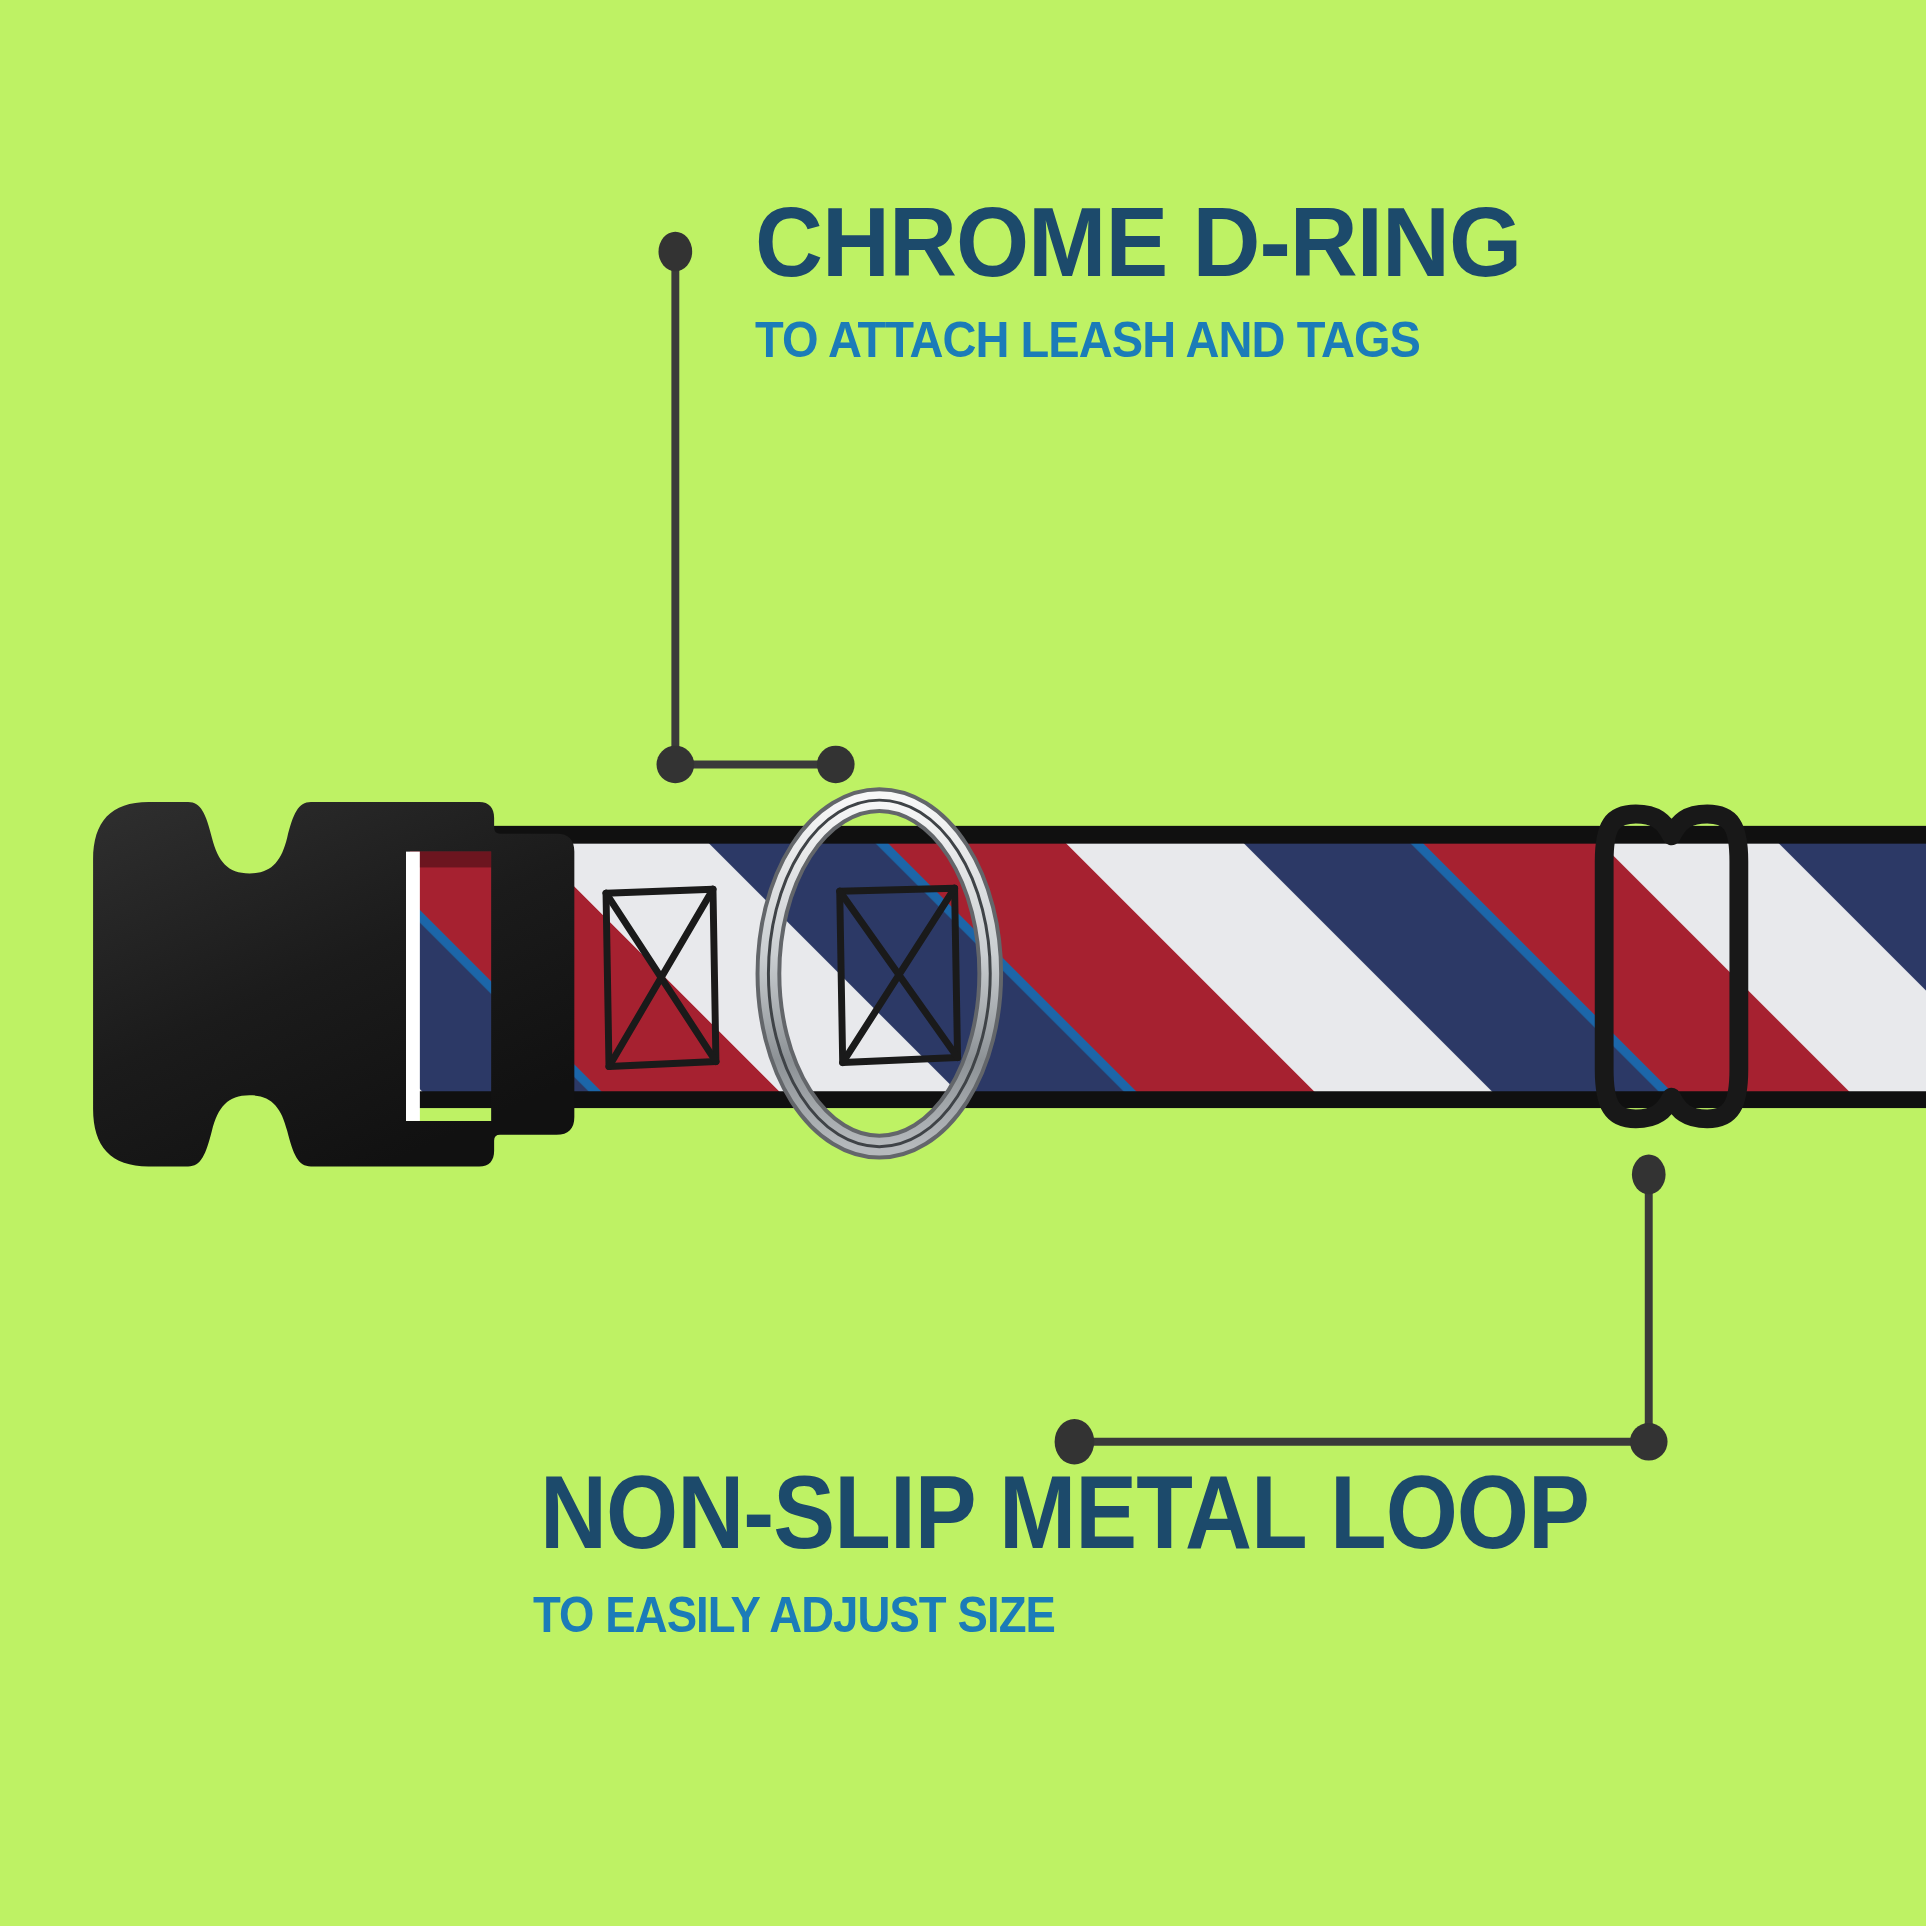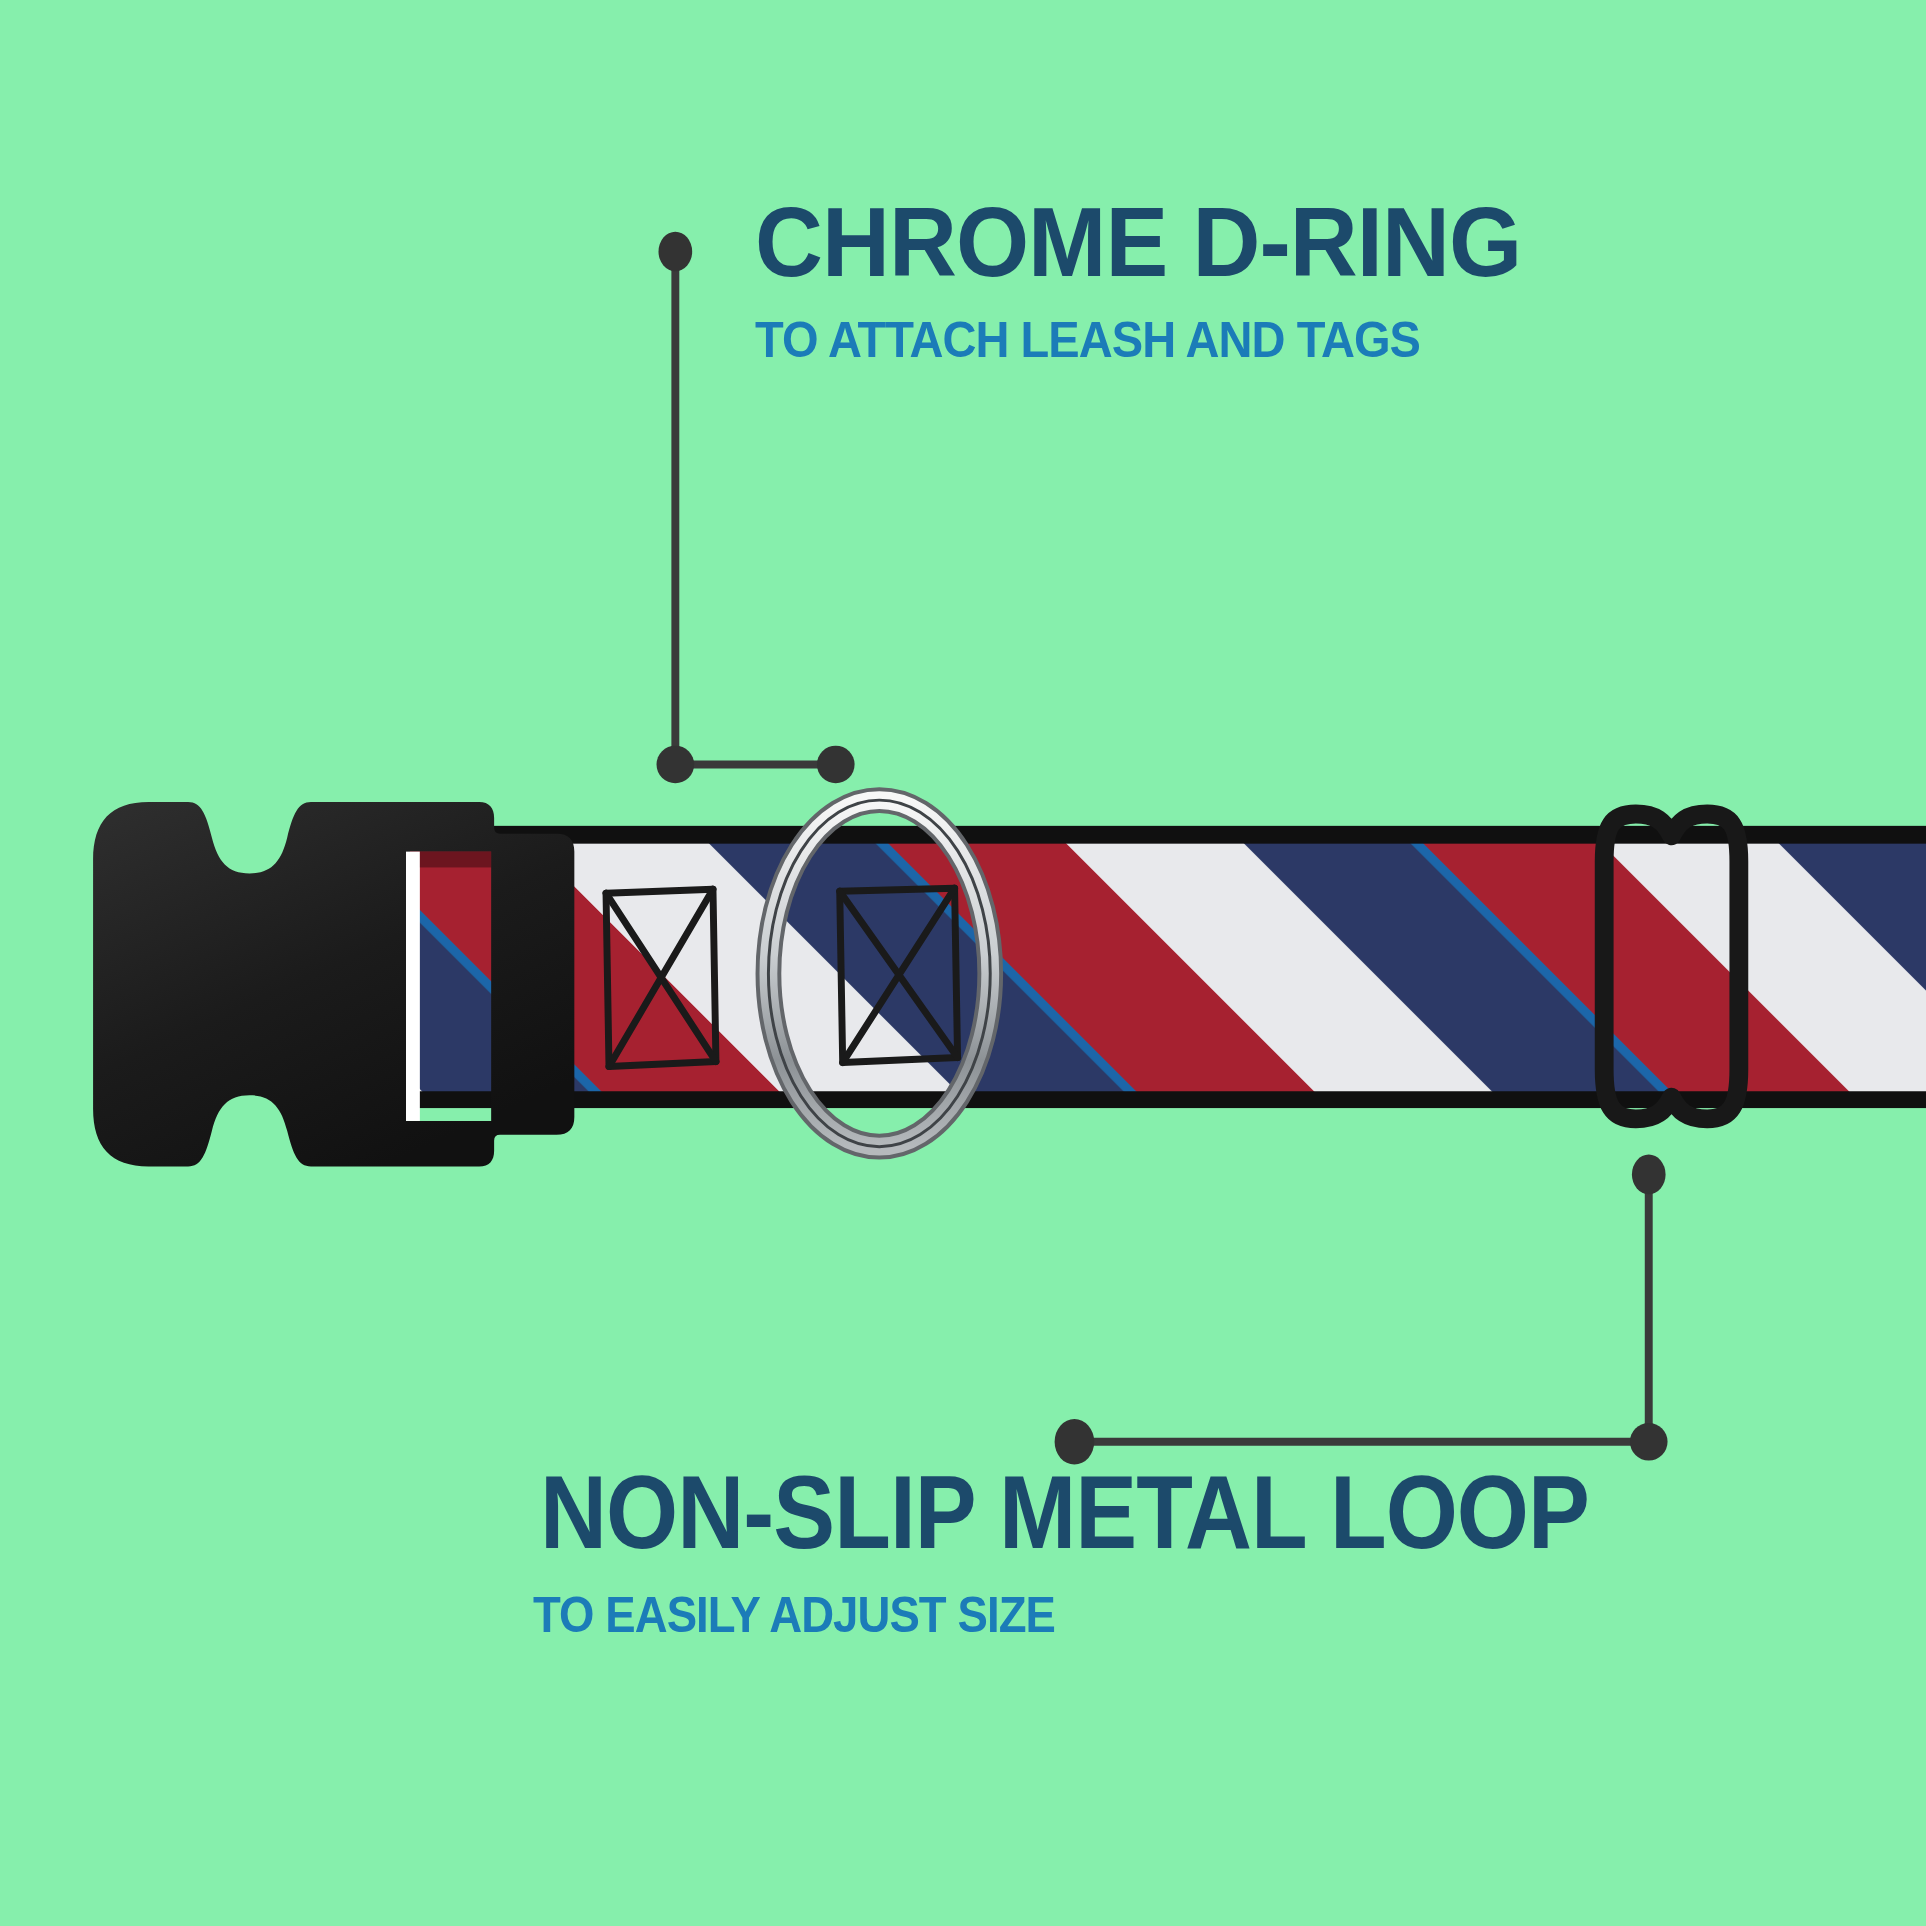--- a/index.html
+++ b/index.html
@@ -1,19 +1,19 @@
 <!DOCTYPE html>
 <html><head>
 <meta charset="utf-8">
 <style>
   html,body{margin:0;padding:0;background:#ffffff;}
   .stage{
     position:relative;
     width:1927px;height:1927px;
-    background:#86efac;
+    background:#bef264;
     overflow:hidden;
     font-family:"Liberation Sans", sans-serif;
   }
   .stage svg.art{position:absolute;left:0;top:0;}
   .callout-title{
     position:absolute;
     font-weight:bold;
     line-height:1;
     white-space:nowrap;
     transform-origin:left center;

